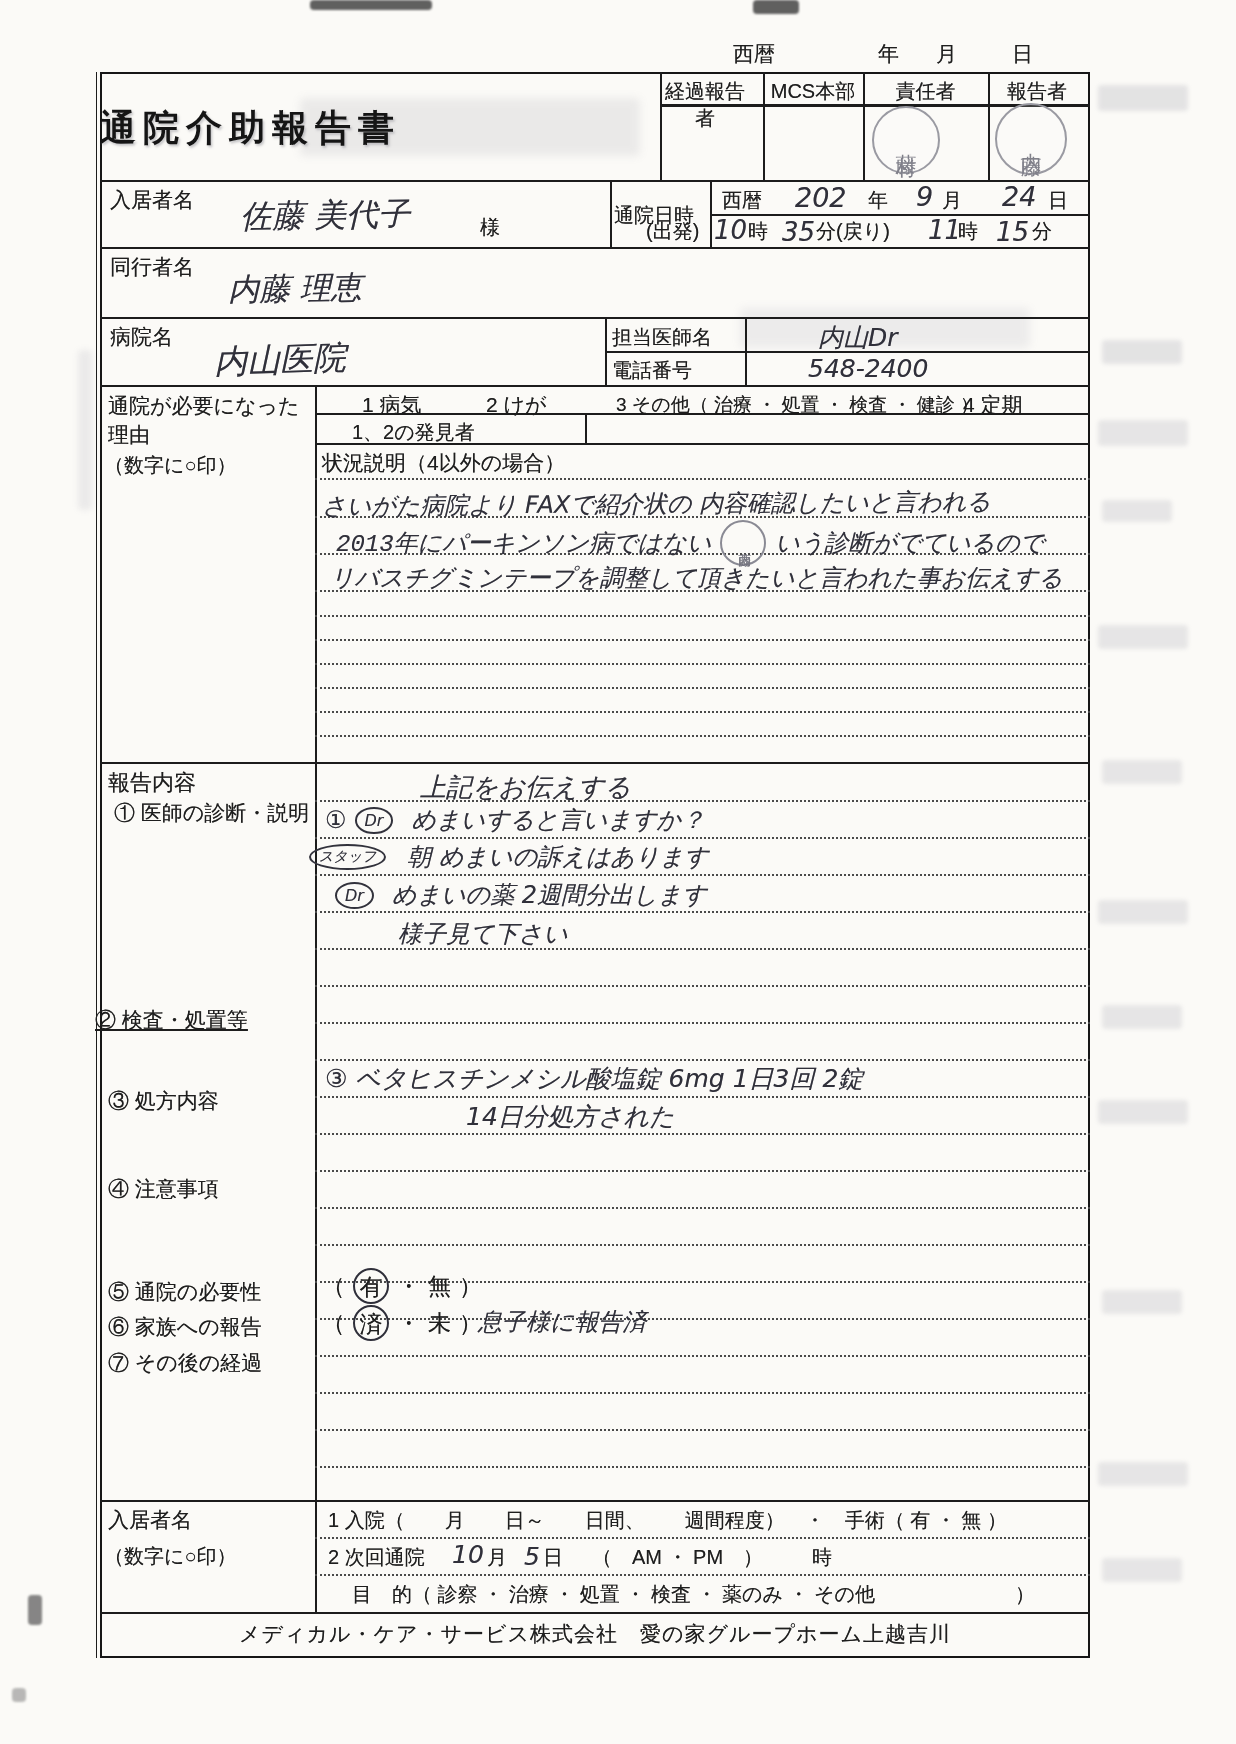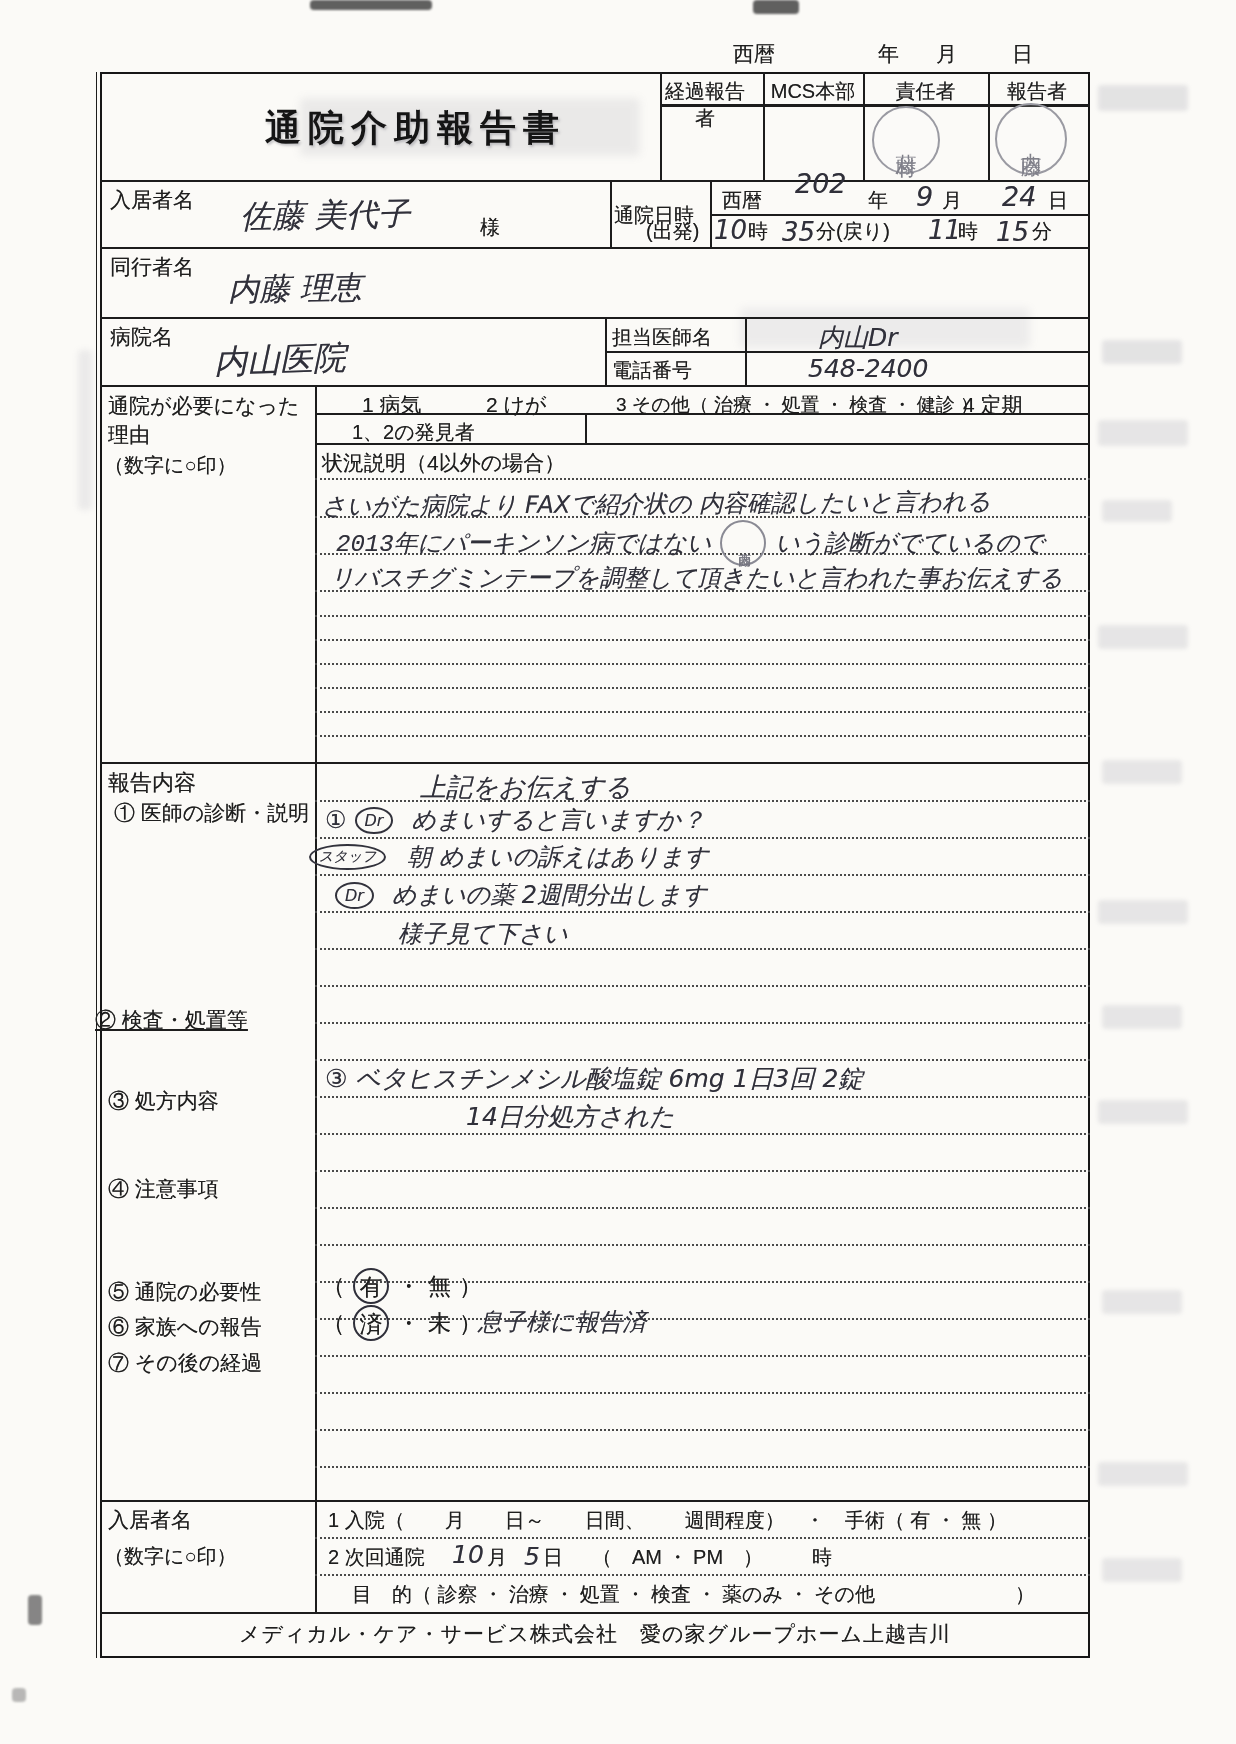--- a/index.html
+++ b/index.html
@@ -7,21 +7,21 @@
         font-family:"Liberation Sans",sans-serif;color:#1e1e1e;}
   .p{position:absolute;font-size:21px;color:#1e1e1e;white-space:nowrap;
      text-shadow:0 0 .5px rgba(25,25,25,.6);}
   .hw{position:absolute;font-family:"DejaVu Sans",sans-serif;font-style:italic;color:#30303a;
       white-space:nowrap;text-shadow:0 0 .6px rgba(45,45,60,.45);}
   .hl{position:absolute;height:0;border-top:2px solid #1c1c1c;}
   .vl{position:absolute;width:0;border-left:2px solid #1c1c1c;}
   .dl{position:absolute;height:0;border-top:2px dotted #4a4a4a;}
   .frame{position:absolute;left:100px;top:72px;width:990px;height:1586px;
          border:2px solid #161616;box-sizing:border-box;}
-  .title{position:absolute;left:100px;top:104px;width:466px;text-align:right;font-size:36px;
+  .title{position:absolute;left:100px;top:104px;width:466px;text-align:left;font-size:36px;
          font-weight:bold;letter-spacing:7px;color:#151515;
          text-shadow:1.5px 1.5px 2.5px rgba(130,130,140,.45);}
   .hcell{position:absolute;top:78px;font-size:20px;text-align:center;
          text-shadow:0 0 .5px rgba(25,25,25,.6);}
   .stamp{position:absolute;border-radius:50%;border:2.5px solid #9a9aa2;color:#80808a;
          display:flex;align-items:center;justify-content:center;background:rgba(255,255,255,.15);}
   .stamp .v{writing-mode:vertical-rl;font-size:21px;letter-spacing:3px;filter:blur(.4px);}
   .cstamp{display:inline-flex;align-items:center;justify-content:center;flex:none;
           border:2px solid #8a8a94;border-radius:50%;width:42px;height:42px;margin:0 1px;
           color:#787882;writing-mode:vertical-rl;font-size:13px;filter:blur(.5px);font-style:normal;}
@@ -131,21 +131,21 @@
   </div>
   <div class="stamp" style="left:995px;top:103px;width:68px;height:68px;">
     <span class="v">内藤</span>
   </div>
 
   <span class="p" style="left:110px;top:186px;">入居者名</span>
   <span class="hw" style="left:240px;top:194px;font-size:32px;transform:rotate(-1deg);">佐藤 美代子</span>
   <span class="p" style="left:480px;top:214px;font-size:20px;">様</span>
   <span class="p" style="left:614px;top:202px;font-size:20px;">通院日時</span>
   <span class="p" style="left:722px;top:187px;font-size:20px;">西暦</span>
-  <span class="hw" style="left:795px;top:168px;font-size:27px;">202</span>
+  <span class="hw" style="left:795px;top:182px;font-size:27px;">202</span>
   <span class="p" style="left:868px;top:187px;font-size:20px;">年</span>
   <span class="hw" style="left:916px;top:181px;font-size:27px;">9</span>
   <span class="p" style="left:942px;top:187px;font-size:20px;">月</span>
   <span class="hw" style="left:1002px;top:181px;font-size:27px;">24</span>
   <span class="p" style="left:1048px;top:187px;font-size:20px;">日</span>
   <span class="p" style="left:646px;top:218px;font-size:20px;">(出発)</span>
   <span class="hw" style="left:714px;top:215px;font-size:26px;">10</span>
   <span class="p" style="left:748px;top:218px;font-size:20px;">時</span>
   <span class="hw" style="left:782px;top:217px;font-size:26px;">35</span>
   <span class="p" style="left:816px;top:218px;font-size:20px;">分(戻り)</span>

